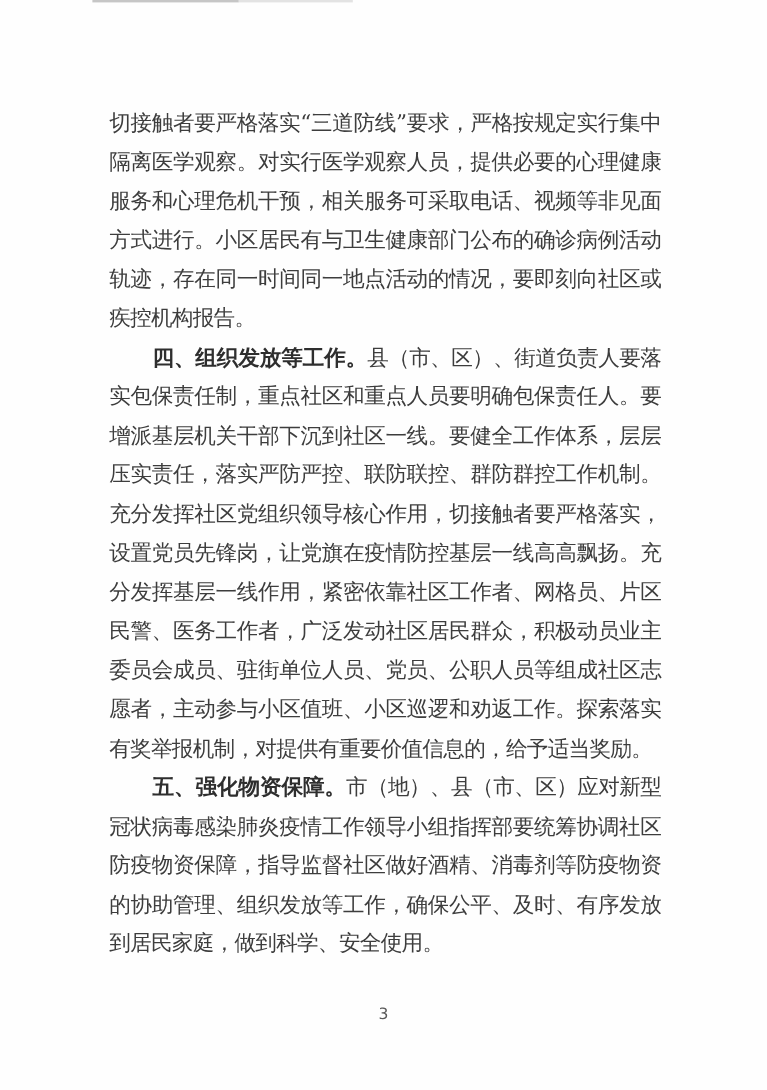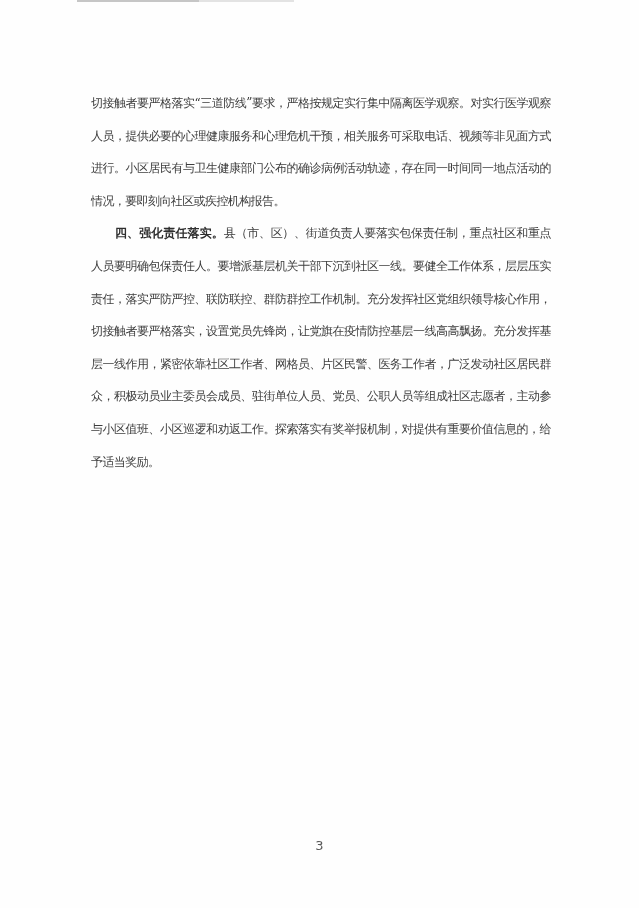--- a/index.html
+++ b/index.html
@@ -34,21 +34,21 @@
     top: 0;
     width: 95px;
     height: 2px;
     background: #e3e3e3;
   }
   .text-block {
     position: absolute;
     left: 91px;
     top: 87px;
     width: 460px;
-    font-size: 12px;
+    font-size: 18px;
     line-height: 32.6px;
     letter-spacing: -0.6px;
     color: #3d3d3d;
     text-align: justify;
   }
   .para {
     margin: 0;
     padding: 0;
     text-indent: 0;
   }
@@ -77,20 +77,21 @@
 
 <div class="page">
 
   <div class="scan-mark"></div>
   <div class="scan-mark-light"></div>
 
   <div class="text-block">
 
     <p class="para"><b class="lead"></b><span>切接触者要严格落实“三道防线”要求，严格按规定实行集中隔离医学观察。对实行医学观察人员，提供必要的心理健康服务和心理危机干预，相关服务可采取电话、视频等非见面方式进行。小区居民有与卫生健康部门公布的确诊病例活动轨迹，存在同一时间同一地点活动的情况，要即刻向社区或疾控机构报告。</span></p>
 
-    <p class="para indent"><b class="lead">四、强化责任落实。</b><span>县（市、区）、街道负责人要落实包保责任制，重点社区和重点人员要明确包保责任人。要增派基层机关干部下沉到社区一线。要健全工作体系，层层压实责任，落实严防严控、联防联控、群防群控工作机制。充分发挥社区党组织领导核心作用，切接触者要严格落实，设置党员先锋岗，让党旗在疫情防控基层一线高高飘扬。充分发挥基层一线作用，紧密依靠社区工作者、网格员、片区民警、医务工作者，广泛发动社区居民群众，积极动员业主委员会成员、驻街单位人员、党员、公职人员等组成社区志愿者，主动参与小区值班、小区巡逻和劝返工作。探索落实有奖举报机制，对提供有重要价值信息的，给予适当奖励。</span></p>
+    <p class="para indent"><b class="lead">四、组织发放等工作。</b><span>县（市、区）、街道负责人要落实包保责任制，重点社区和重点人员要明确包保责任人。要增派基层机关干部下沉到社区一线。要健全工作体系，层层压实责任，落实严防严控、联防联控、群防群控工作机制。充分发挥社区党组织领导核心作用，切接触者要严格落实，设置党员先锋岗，让党旗在疫情防控基层一线高高飘扬。充分发挥基层一线作用，紧密依靠社区工作者、网格员、片区民警、医务工作者，广泛发动社区居民群众，积极动员业主委员会成员、驻街单位人员、党员、公职人员等组成社区志愿者，主动参与小区值班、小区巡逻和劝返工作。探索落实有奖举报机制，对提供有重要价值信息的，给予适当奖励。</span></p>
 
+    <p class="para indent"><b class="lead">五、强化物资保障。</b><span>市（地）、县（市、区）应对新型冠状病毒感染肺炎疫情工作领导小组指挥部要统筹协调社区防疫物资保障，指导监督社区做好酒精、消毒剂等防疫物资的协助管理、组织发放等工作，确保公平、及时、有序发放到居民家庭，做到科学、安全使用。</span></p>
 
   </div>
 
   <div class="page-number">3</div>
 
 </div>
 
 </body></html>

